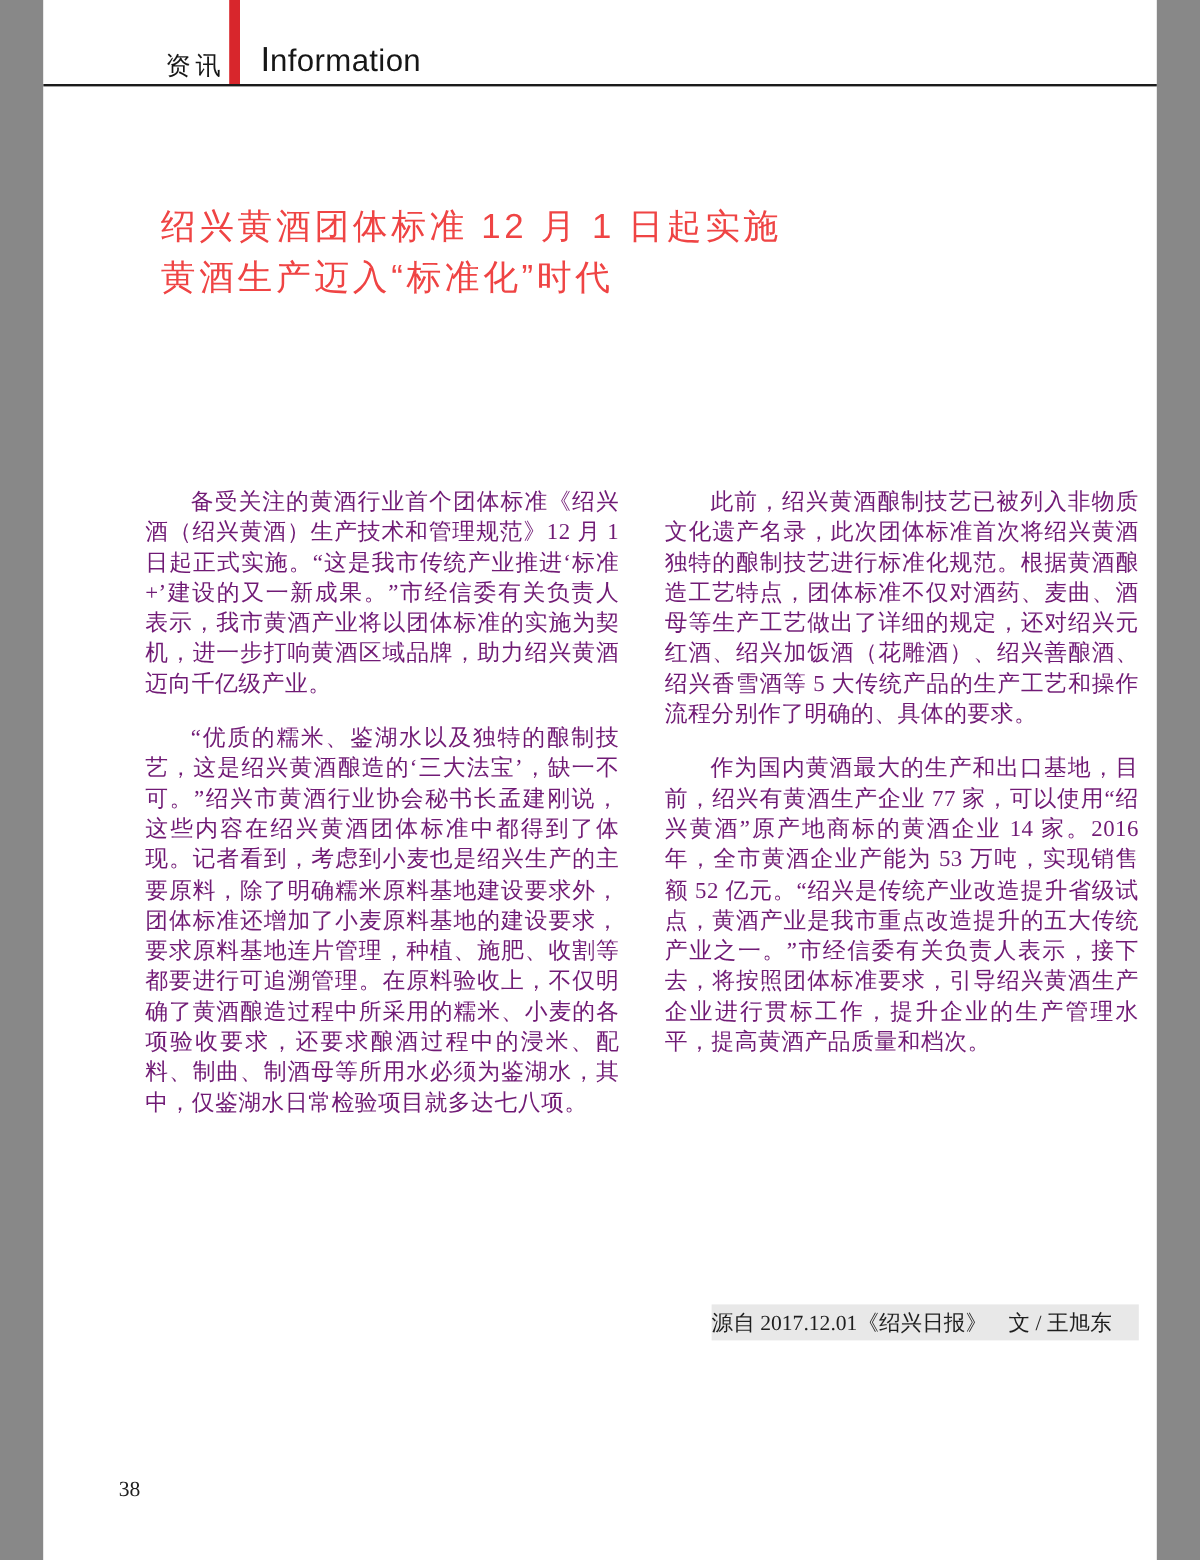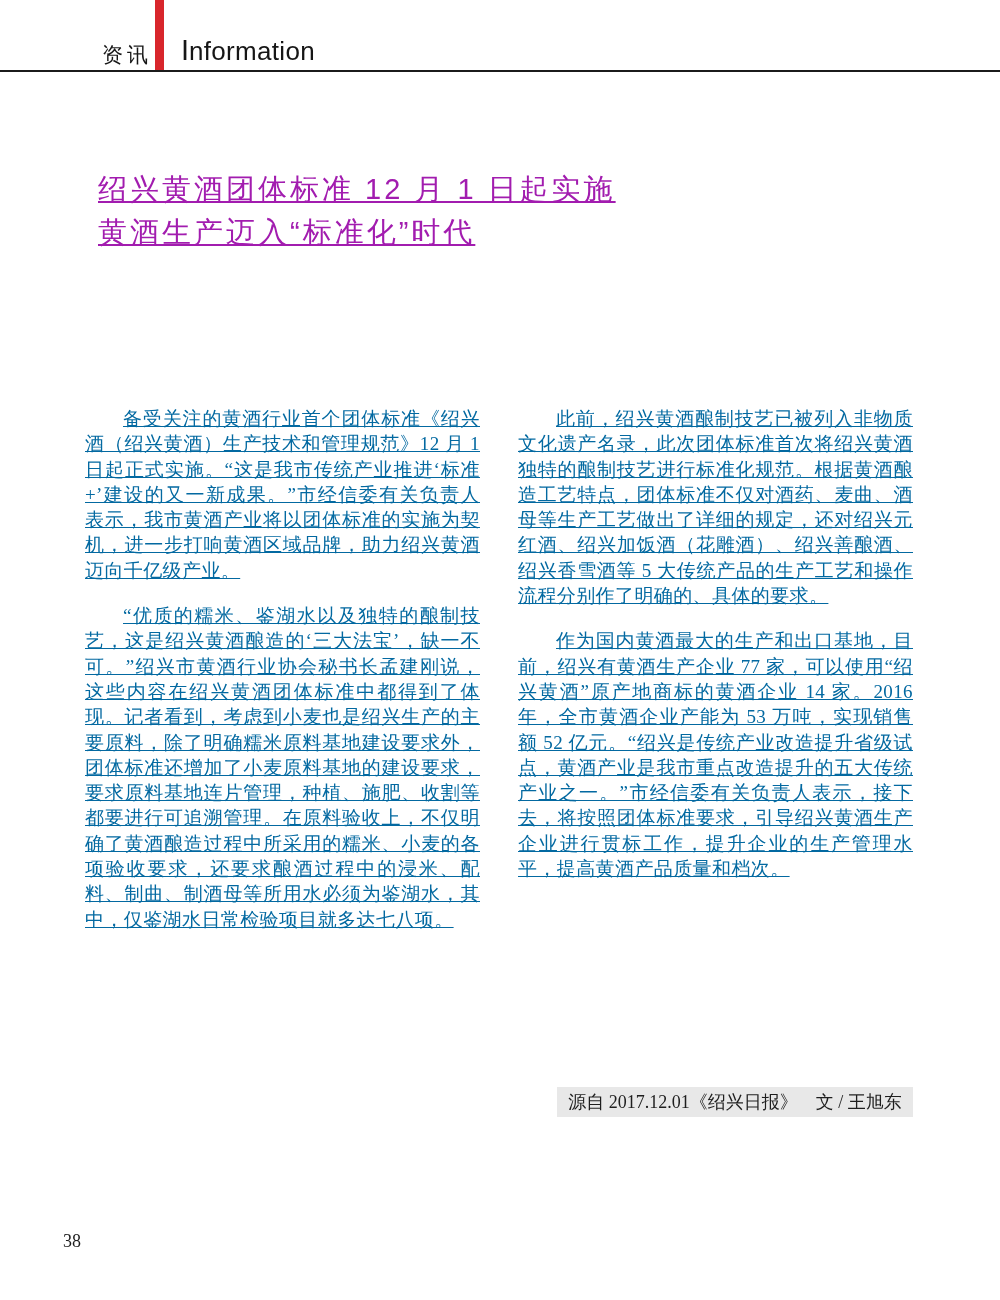--- a/index.html
+++ b/index.html
@@ -1,18 +1,18 @@
 <!DOCTYPE html>
 <html><head>
 <meta charset="utf-8">
 <style>
   html, body { margin: 0; padding: 0; background: #888; }
   .page {
     position: relative;
-    width: 1000px;
+    width: 928px;
     height: 1300px;
     margin: 0 auto;
     background: #ffffff;
     overflow: hidden;
     font-family: "Liberation Serif", "DejaVu Serif", serif;
     color: #1c1c1c;
   }
 
   
   .header-cn {
@@ -54,59 +54,56 @@
   
   .title {
     position: absolute;
     left: 98px;
     top: 168px;
     font-family: "Liberation Sans", "DejaVu Sans", sans-serif;
     font-weight: 400;
     font-size: 29px;
     line-height: 43px;
     letter-spacing: 3px;
-    color: #a21caf;
+    color: #ef4444;
     margin: 0;
-    text-decoration: underline;
   }
 
   
   .columns {
     position: absolute;
     left: 85px;
     top: 406px;
     width: 828px;
     display: flex;
     gap: 38px;
   }
   .col {
     width: 395px;
     font-size: 19px;
     line-height: 25.3px;
     text-align: justify;
     letter-spacing: 0.4px;
-    color: #0369a1;
-    text-decoration: underline;
+    color: #701a75;
   }
   .col p {
     margin: 0 0 20px 0;
     text-indent: 2em;
   }
 
   
   .source-box {
     position: absolute;
     left: 557px;
     top: 1087px;
     width: 356px;
     height: 30px;
     background: #e8e8e8;
     font-size: 18px;
     line-height: 30px;
-    text-align: center;
     color: #1e1e1e;
     white-space: nowrap;
   }
 
   
   .page-number {
     position: absolute;
     left: 63px;
     top: 1231px;
     font-size: 18px;

